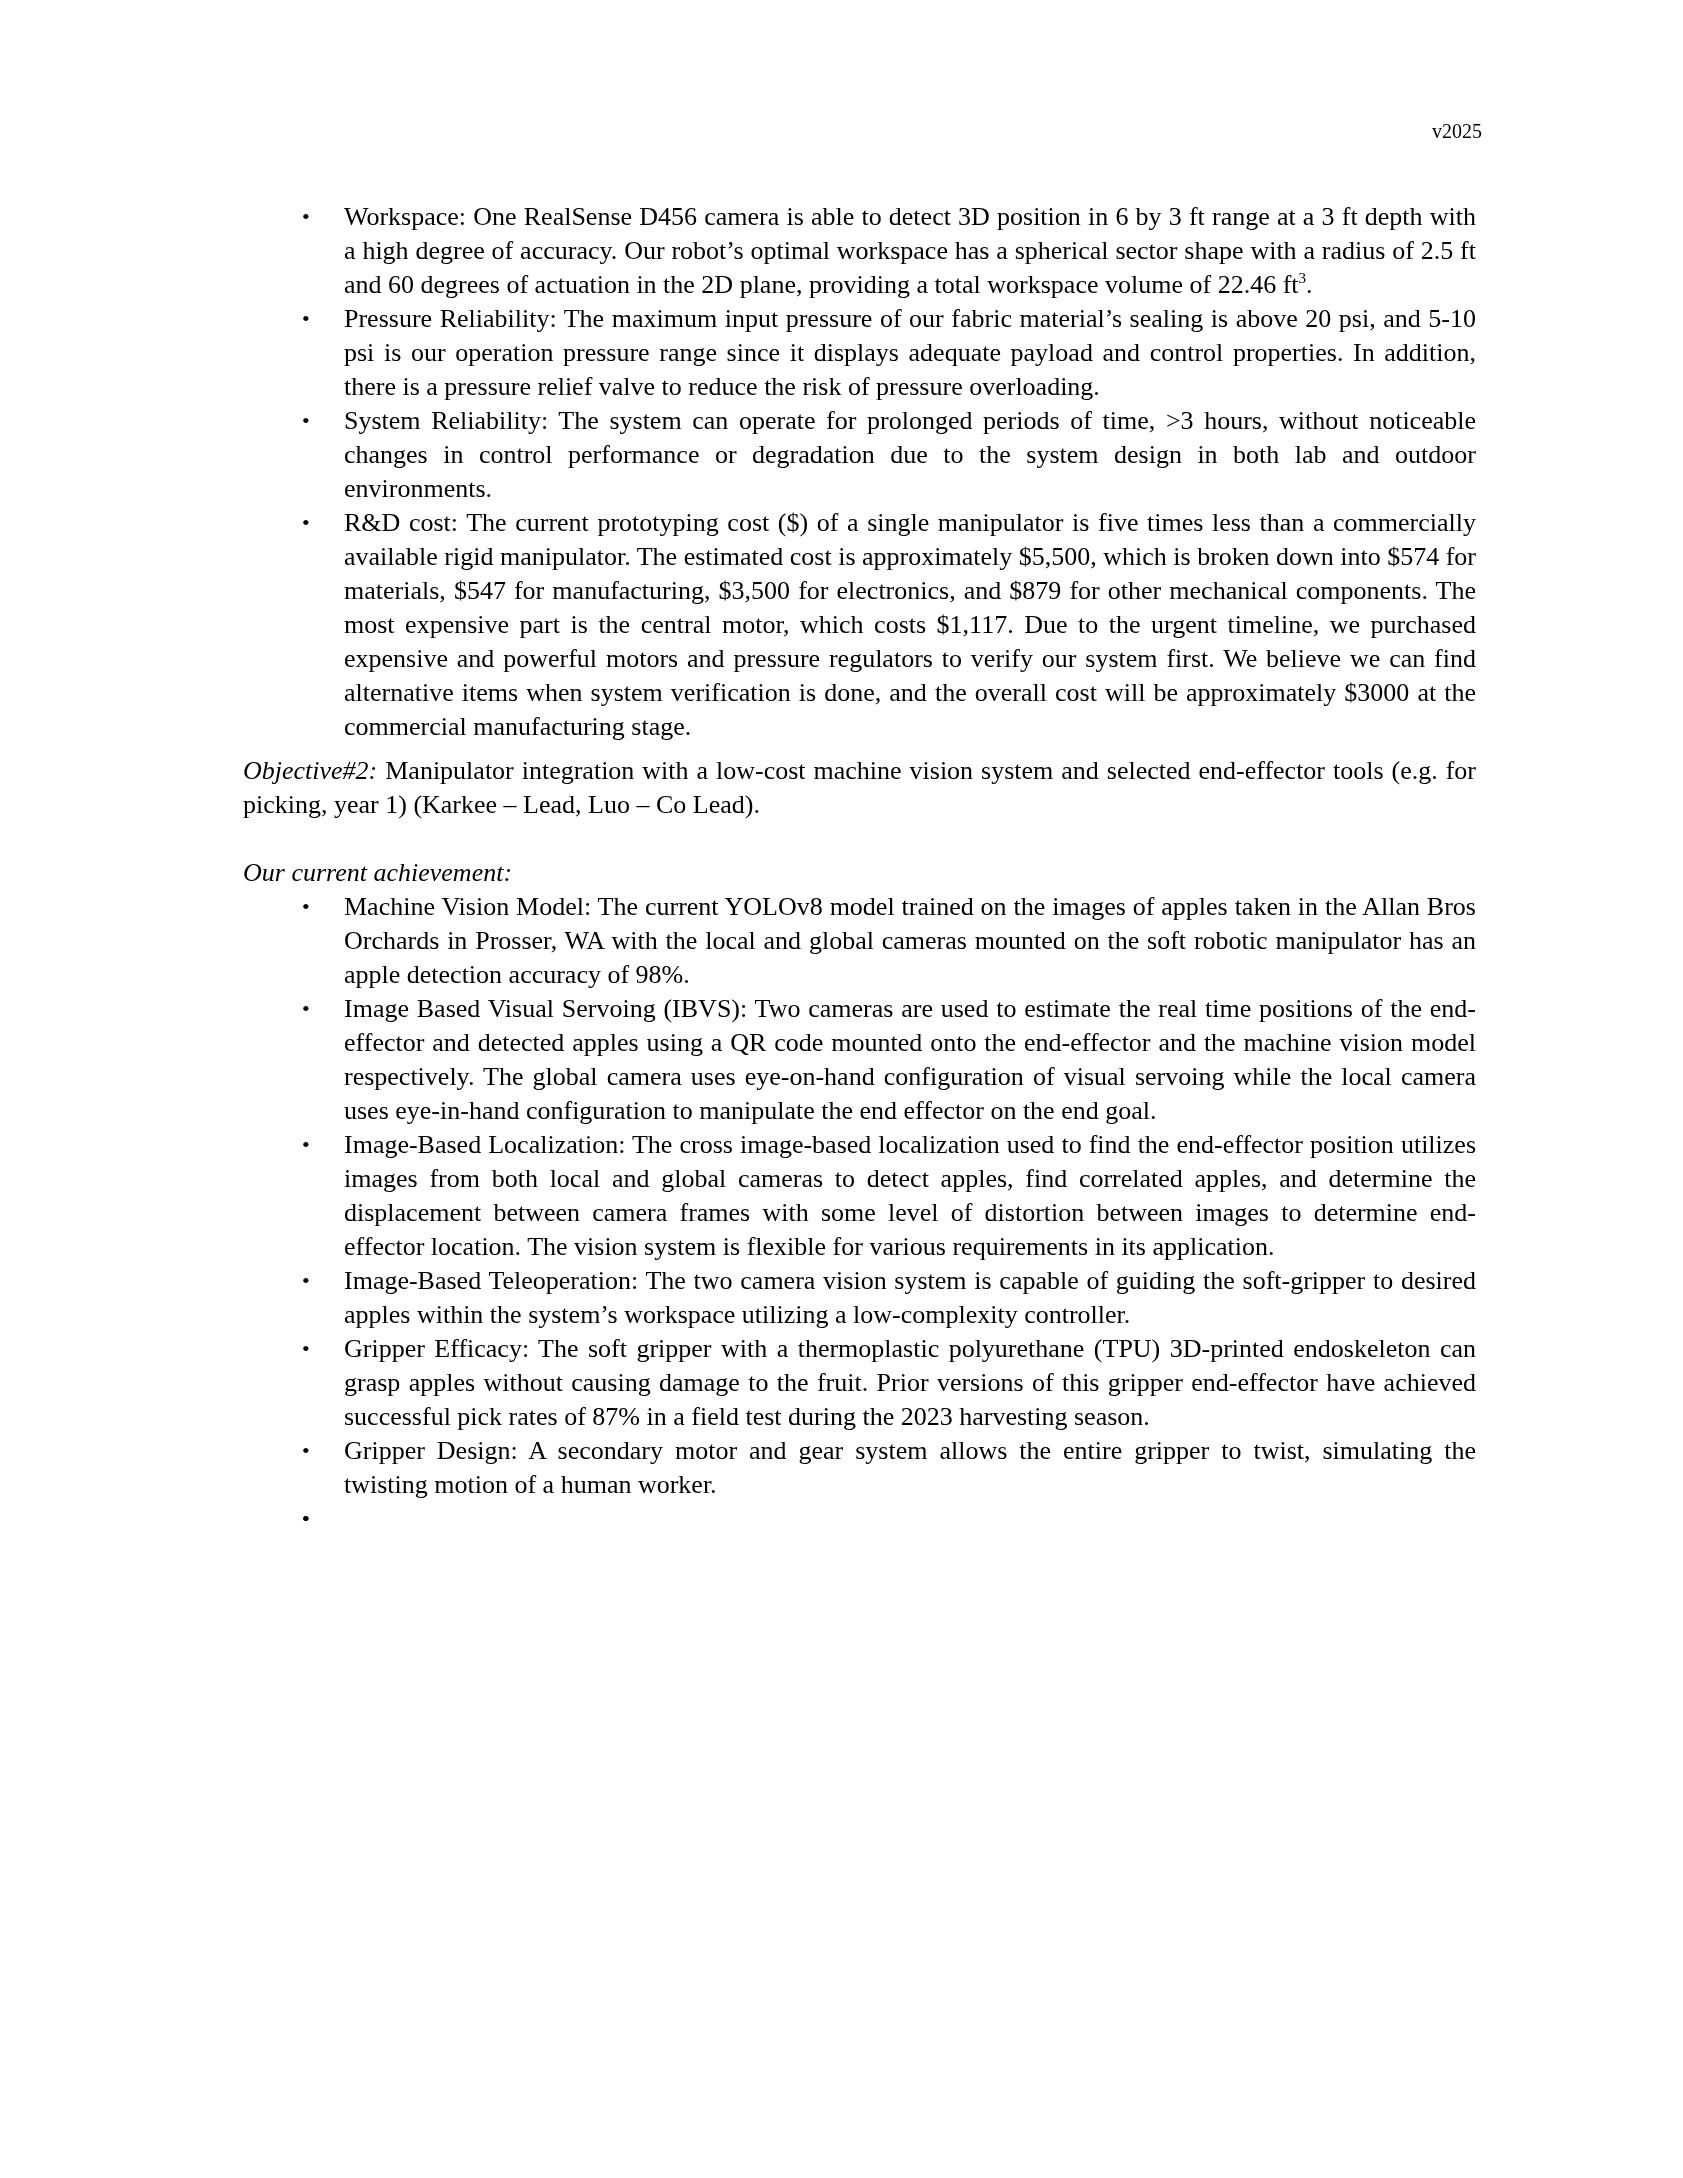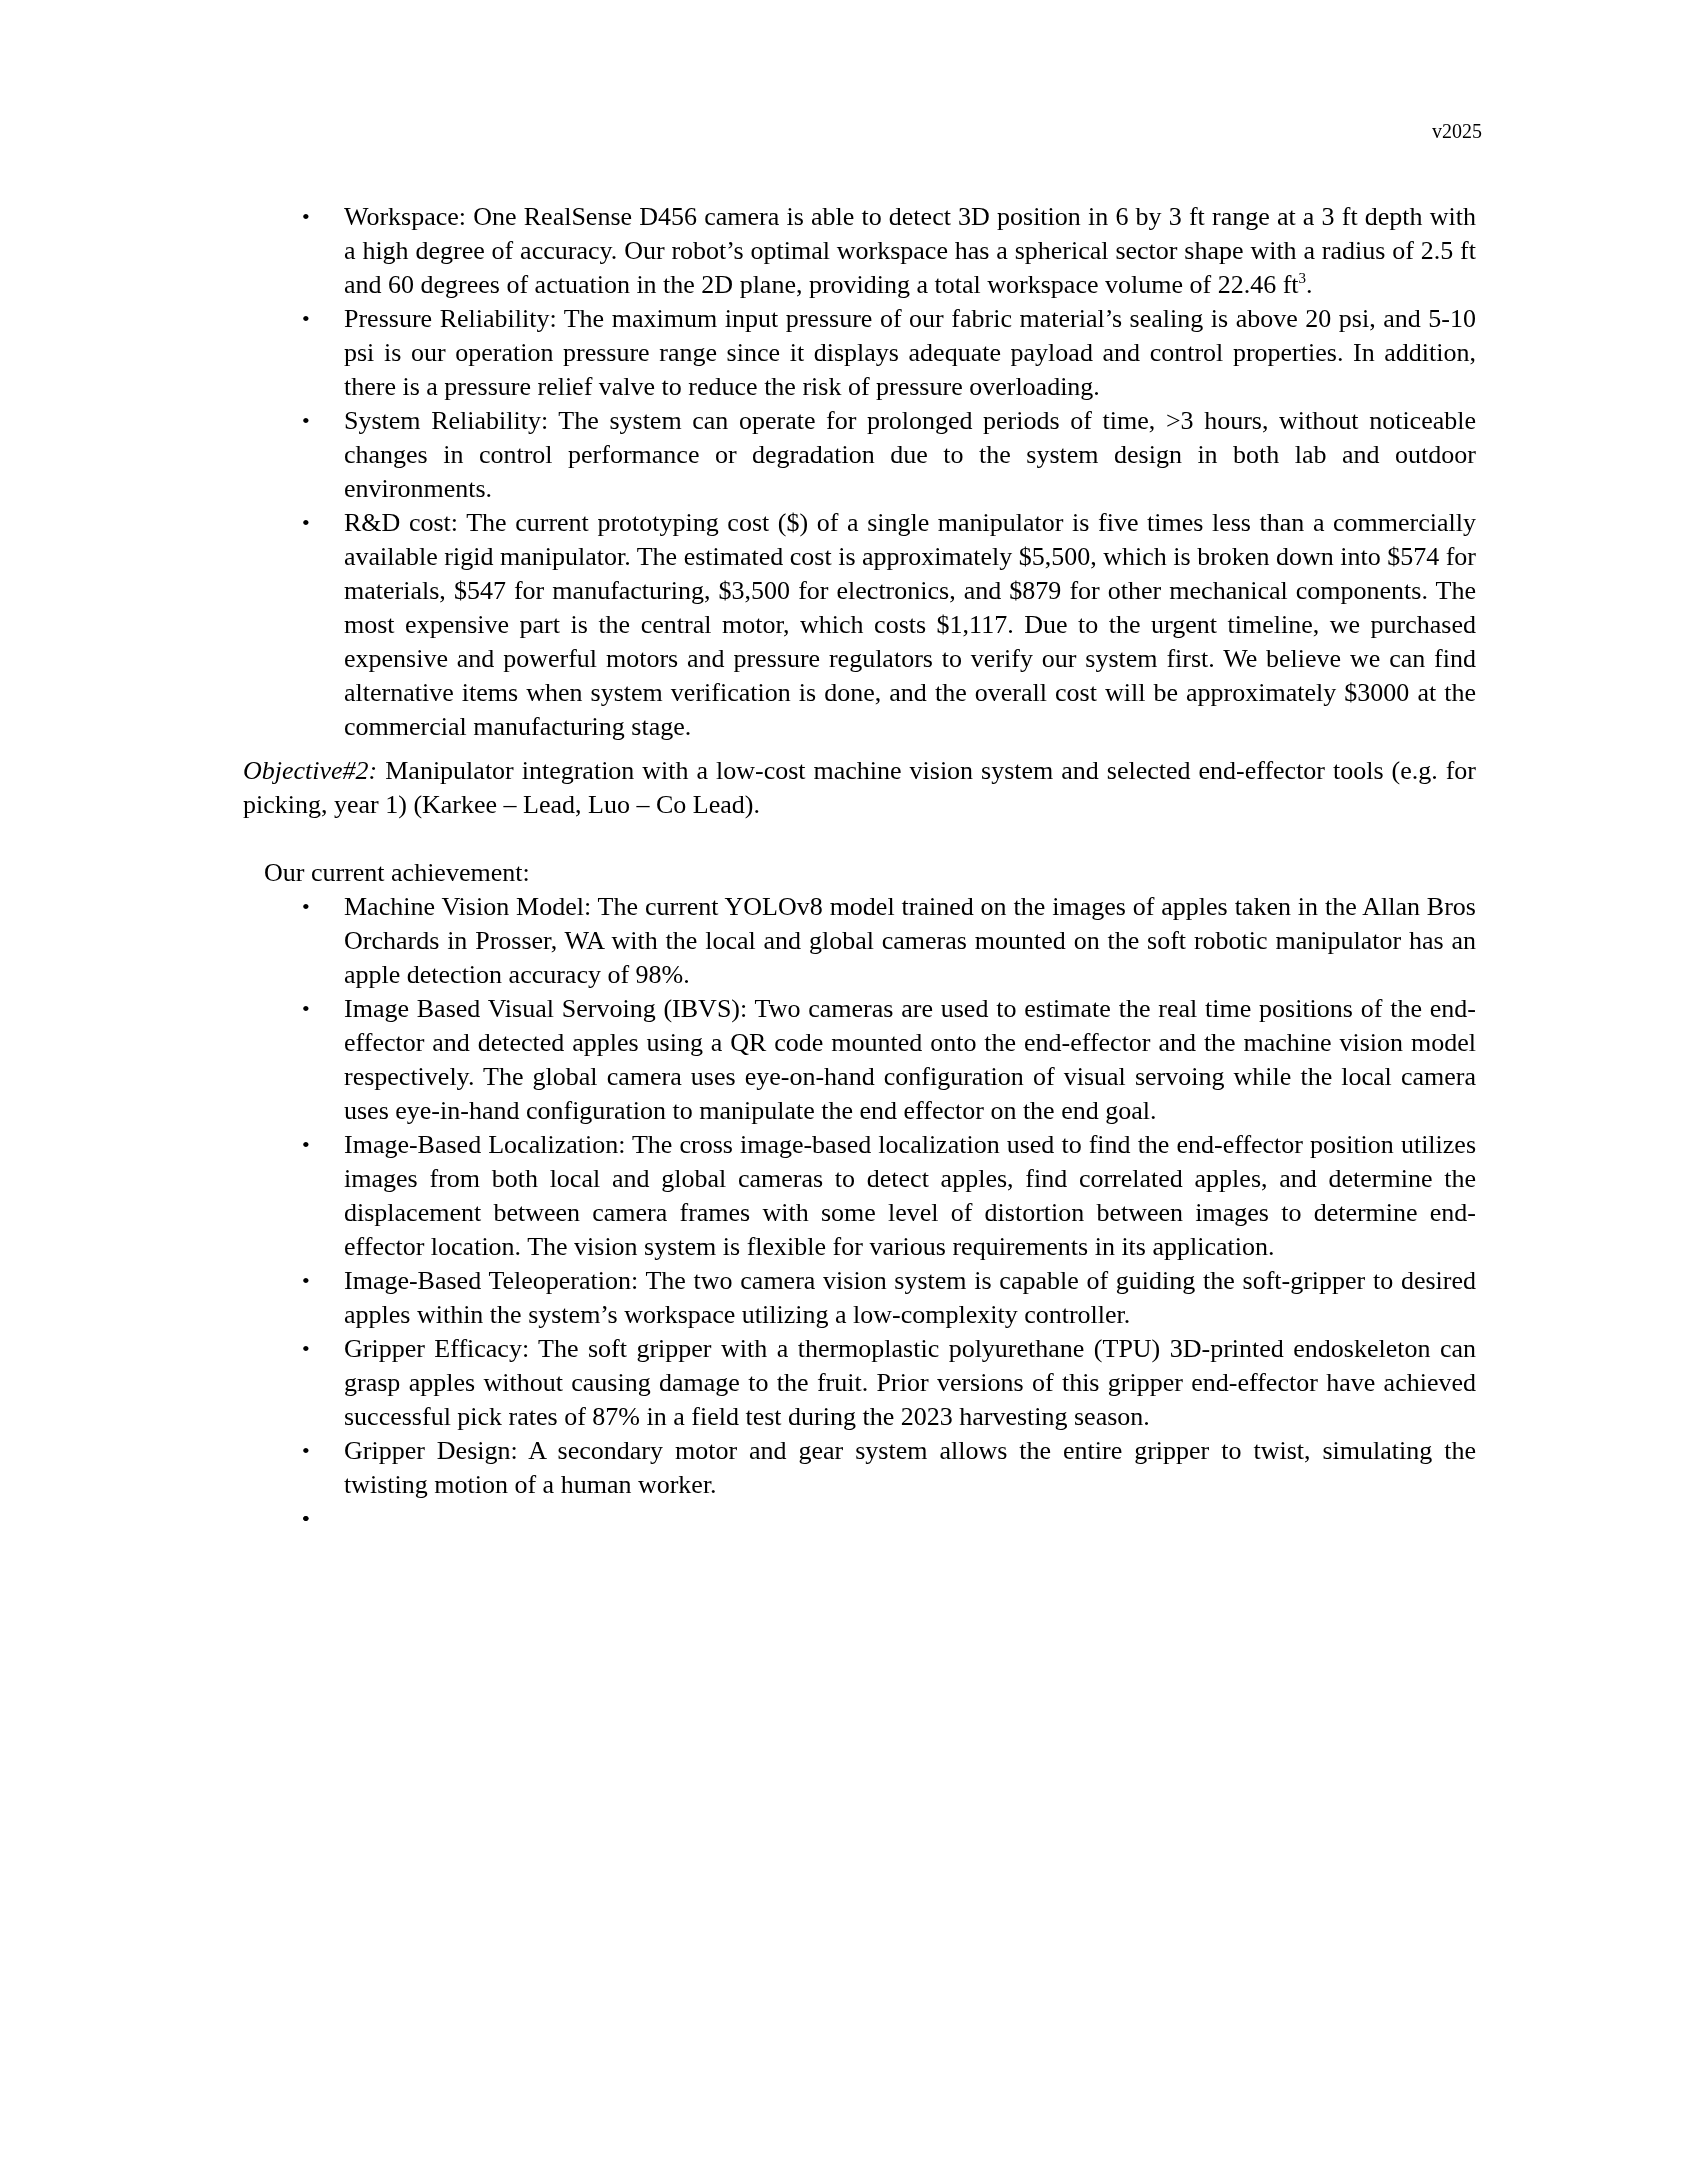--- a/index.html
+++ b/index.html
@@ -53,21 +53,21 @@
       text-align: justify;
     }
     .objective {
       margin-top: 10px;
     }
     .status {
       margin-top: 10px;
     }
     .achievement-heading {
       margin-top: 34px;
-      margin-left: 21px;
+      font-style: italic;
     }
     em { font-style: italic; }
     sup { font-size: 15px; line-height: 0; vertical-align: super; }
   </style>
 </head>
 <body>
 
 <div class="page-header">v2025</div>
 
 <div class="content">

